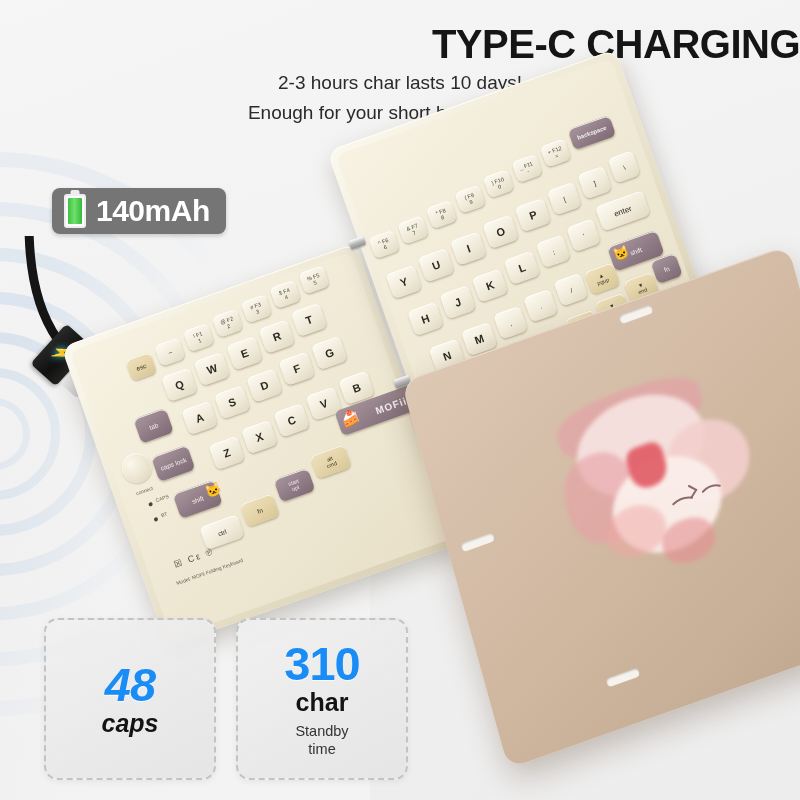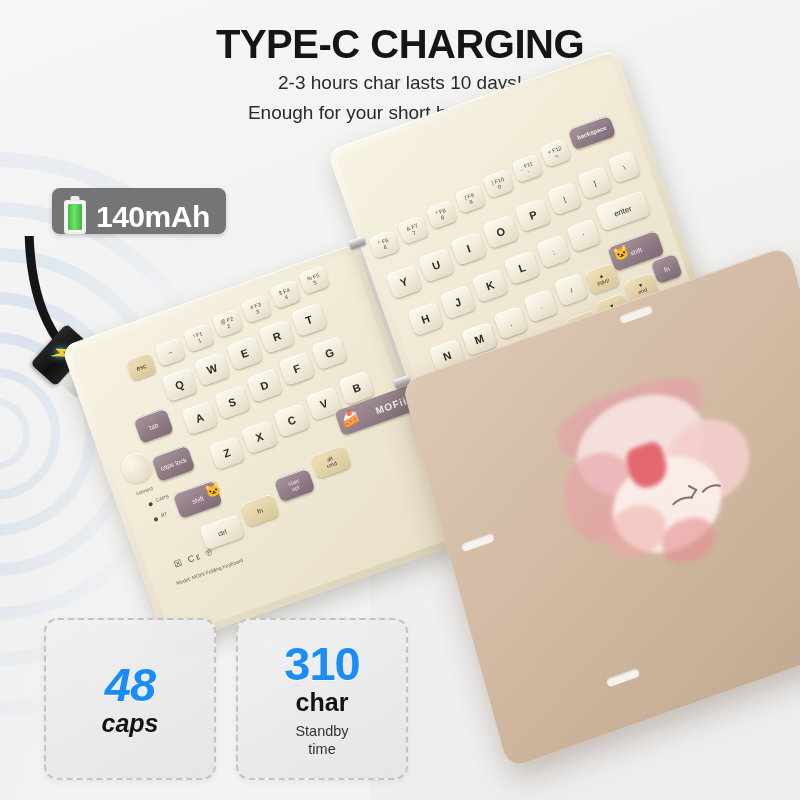--- a/index.html
+++ b/index.html
@@ -19,30 +19,30 @@
   .r2{left:178px;top:178px;width:132px;height:132px;border-width:9px;opacity:.38;}
   .r3{left:142px;top:142px;width:204px;height:204px;border-width:11px;opacity:.42;}
   .r4{left:102px;top:102px;width:284px;height:284px;border-width:12px;opacity:.40;}
   .r5{left:58px;top:58px;width:372px;height:372px;border-width:13px;opacity:.34;}
   .r6{left:12px;top:12px;width:464px;height:464px;border-width:14px;opacity:.26;}
   .r7{left:-38px;top:-38px;width:564px;height:564px;border-width:15px;opacity:.18;}
   .ripple-mask{position:absolute;left:0;top:0;width:620px;height:620px;
      background:linear-gradient(105deg,rgba(255,255,255,0) 40%,rgba(243,243,243,.92) 62%,#f3f3f3 75%);}
 
   
-  .headline{position:absolute;left:0;top:22px;width:800px;text-align:center;
+  .headline{position:absolute;left:0;top:22px;width:800px;text-align:right;
      font-size:40px;font-weight:bold;letter-spacing:-.5px;color:#151515;}
   .subline{position:absolute;left:0;width:800px;text-align:center;
      font-size:19px;color:#2a2a2a;}
   .sub1{top:72px;}
   .sub2{top:102px;}
 
   
   .badge{position:absolute;left:52px;top:188px;height:46px;
-     background:#757575;border-radius:8px;display:flex;align-items:flex-end;
+     background:#757575;border-radius:8px;display:flex;align-items:center;
      padding:0 16px 0 12px;box-shadow:0 2px 4px rgba(0,0,0,.18);}
   .batt{position:relative;width:22px;height:34px;border:2px solid #eee;border-radius:3px;
      background:#ffffff;margin-right:10px;box-sizing:border-box;padding:2px;}
   .batt:before{content:"";position:absolute;left:50%;top:-6px;transform:translateX(-50%);
      width:9px;height:4px;background:#eee;border-radius:2px 2px 0 0;}
   .batt span{display:block;width:100%;height:100%;border-radius:1px;
      background:linear-gradient(90deg,#3fbf43,#6fe06a 45%,#36ba3c);}
   .badge-text{color:#fff;font-size:30px;font-weight:bold;letter-spacing:-.5px;}
 
   

